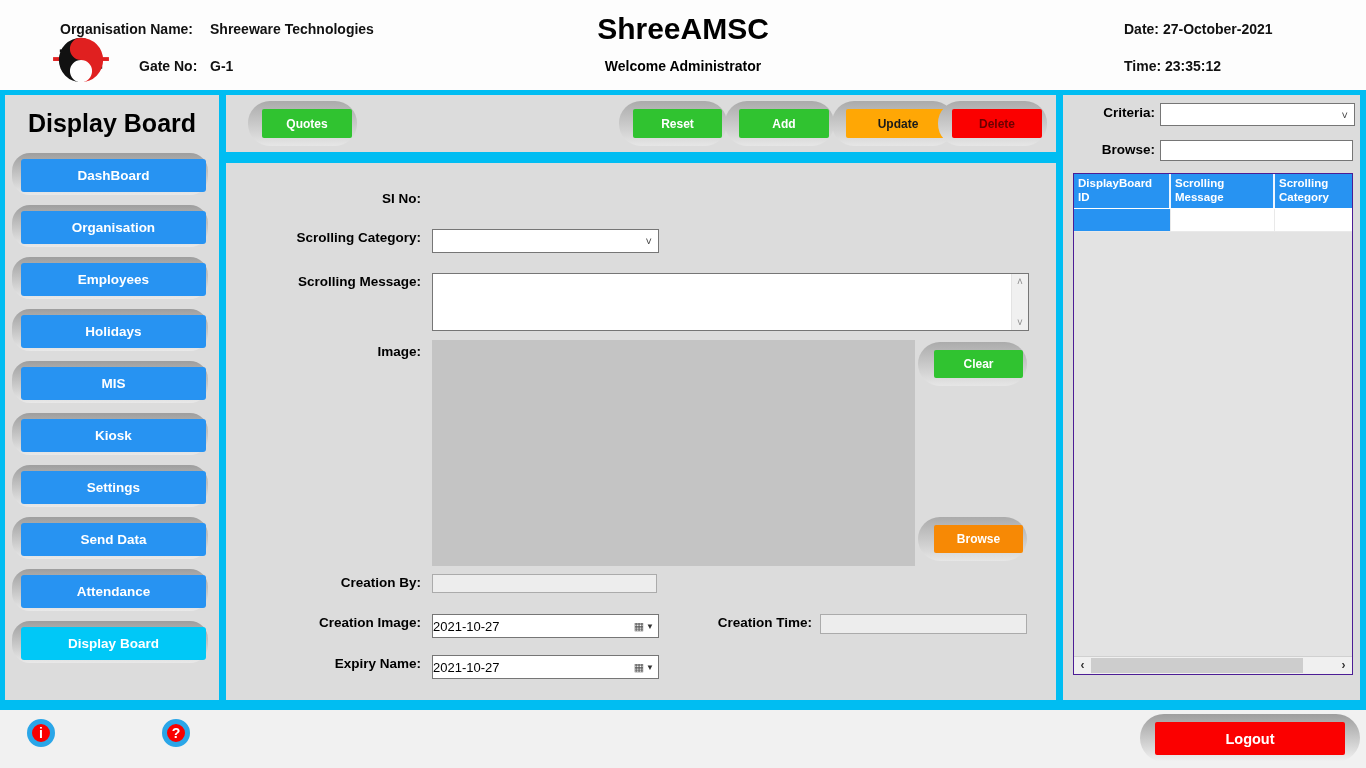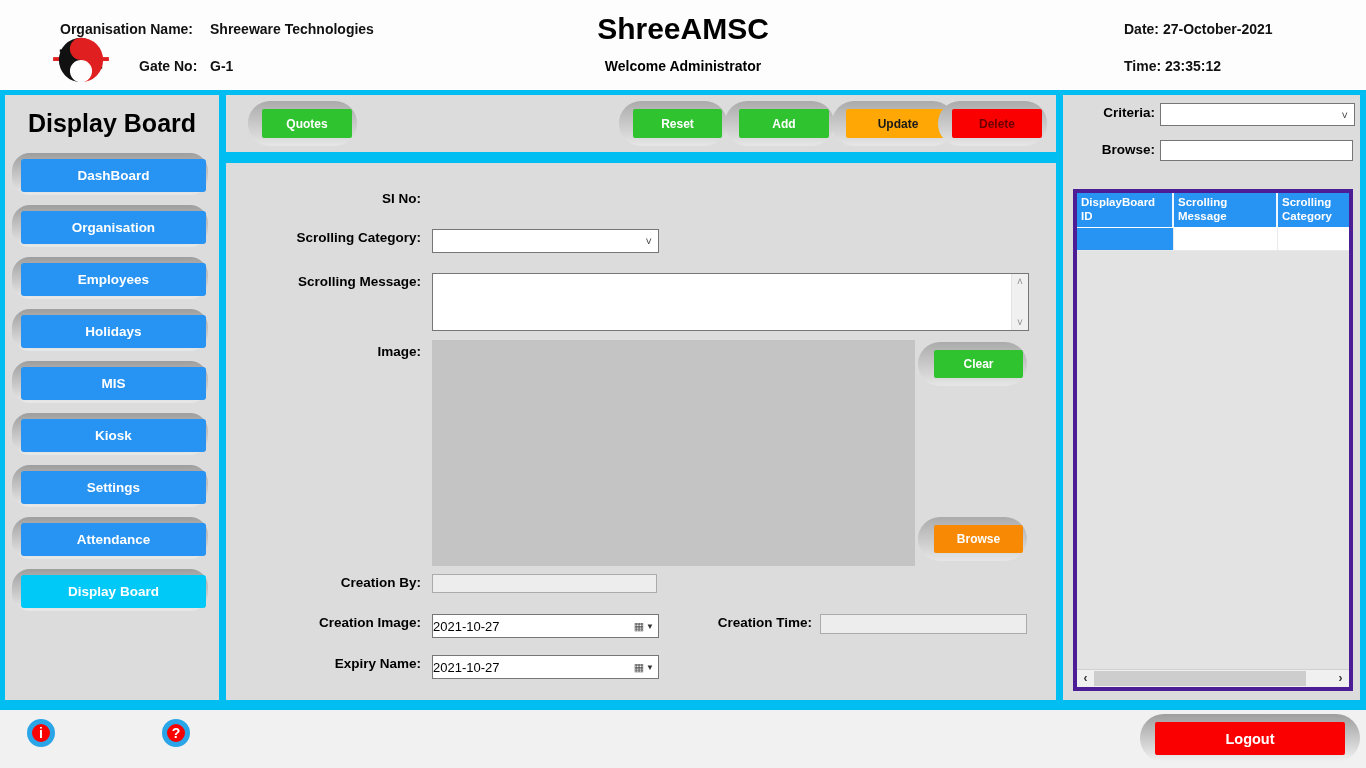--- a/index.html
+++ b/index.html
@@ -53,21 +53,21 @@
   .fm-btnwrap{position:absolute;height:28px;width:89px;}
   .fm-btnwrap::before{content:"";position:absolute;left:-16px;top:-8px;bottom:-8px;right:-4px;
     border-radius:22px;background:linear-gradient(#ababab,#e6e6e6);}
   .orange2{background:#F78905;}
   .datepicker{position:absolute;background:#fff;border:1px solid #767676;display:flex;align-items:center;font-size:13px;}
   .datepicker .val{padding-left:0;color:#000;}
   .datepicker .cal{margin-left:auto;font-size:11px;color:#555;}
   .datepicker .dropchev{font-size:8px;color:#333;margin:0 4px 0 2px;}
   
   .rp-label{position:absolute;font-size:13.5px;font-weight:bold;color:#000;text-align:right;}
-  .grid{position:absolute;left:10px;top:94px;width:280px;height:502px;background:#E3E3E3;border:4px solid #4c1d95;box-sizing:border-box;}
+  .grid{position:absolute;left:10px;top:78px;width:280px;height:502px;background:#E3E3E3;border:1px solid #4c1d95;box-sizing:border-box;}
   .grid-header{display:flex;height:34px;border-bottom:1px solid #fff;}
   .gh-cell{background:#2793F2;color:#fff;font-weight:bold;font-size:11.5px;line-height:1.2;
     padding:3px 4px;box-sizing:border-box;border-right:2px solid #eef6ff;display:flex;align-items:flex-start;}
   .gh-cell:last-child{border-right:none;}
   .grid-row{display:flex;height:22px;border-bottom:1px solid #e9e9e9;}
   .gr-cell{box-sizing:border-box;border-right:1px solid #e9e9e9;background:#fff;font-size:12px;}
   .gr-cell.sel{background:#2793F2;}
   .hscroll{position:absolute;left:0;right:0;bottom:0;height:17px;background:#F0F0F0;border-top:1px solid #d0d0d0;}
   .hscroll .la,.hscroll .ra{position:absolute;top:0;bottom:0;width:17px;color:#333;font-size:12px;font-weight:bold;text-align:center;line-height:16px;}
   .hscroll .la{left:0;} .hscroll .ra{right:0;}
@@ -124,20 +124,23 @@
       <div class="sb-btnwrap">
           <button class="sb-btn">MIS</button>
         </div>
       <div class="sb-btnwrap">
           <button class="sb-btn">Kiosk</button>
         </div>
       <div class="sb-btnwrap">
           <button class="sb-btn">Settings</button>
         </div>
       <div class="sb-btnwrap">
+          <button class="sb-btn">Send Data</button>
+        </div>
+      <div class="sb-btnwrap">
           <button class="sb-btn">Attendance</button>
         </div>
       <div class="sb-btnwrap">
           <button class="sb-btn active">Display Board</button>
         </div>
     </div>
   </div>
 
   <div class="panel toolbar">
     <div class="tb-btnwrap" style="left:36px;width:90px;">

